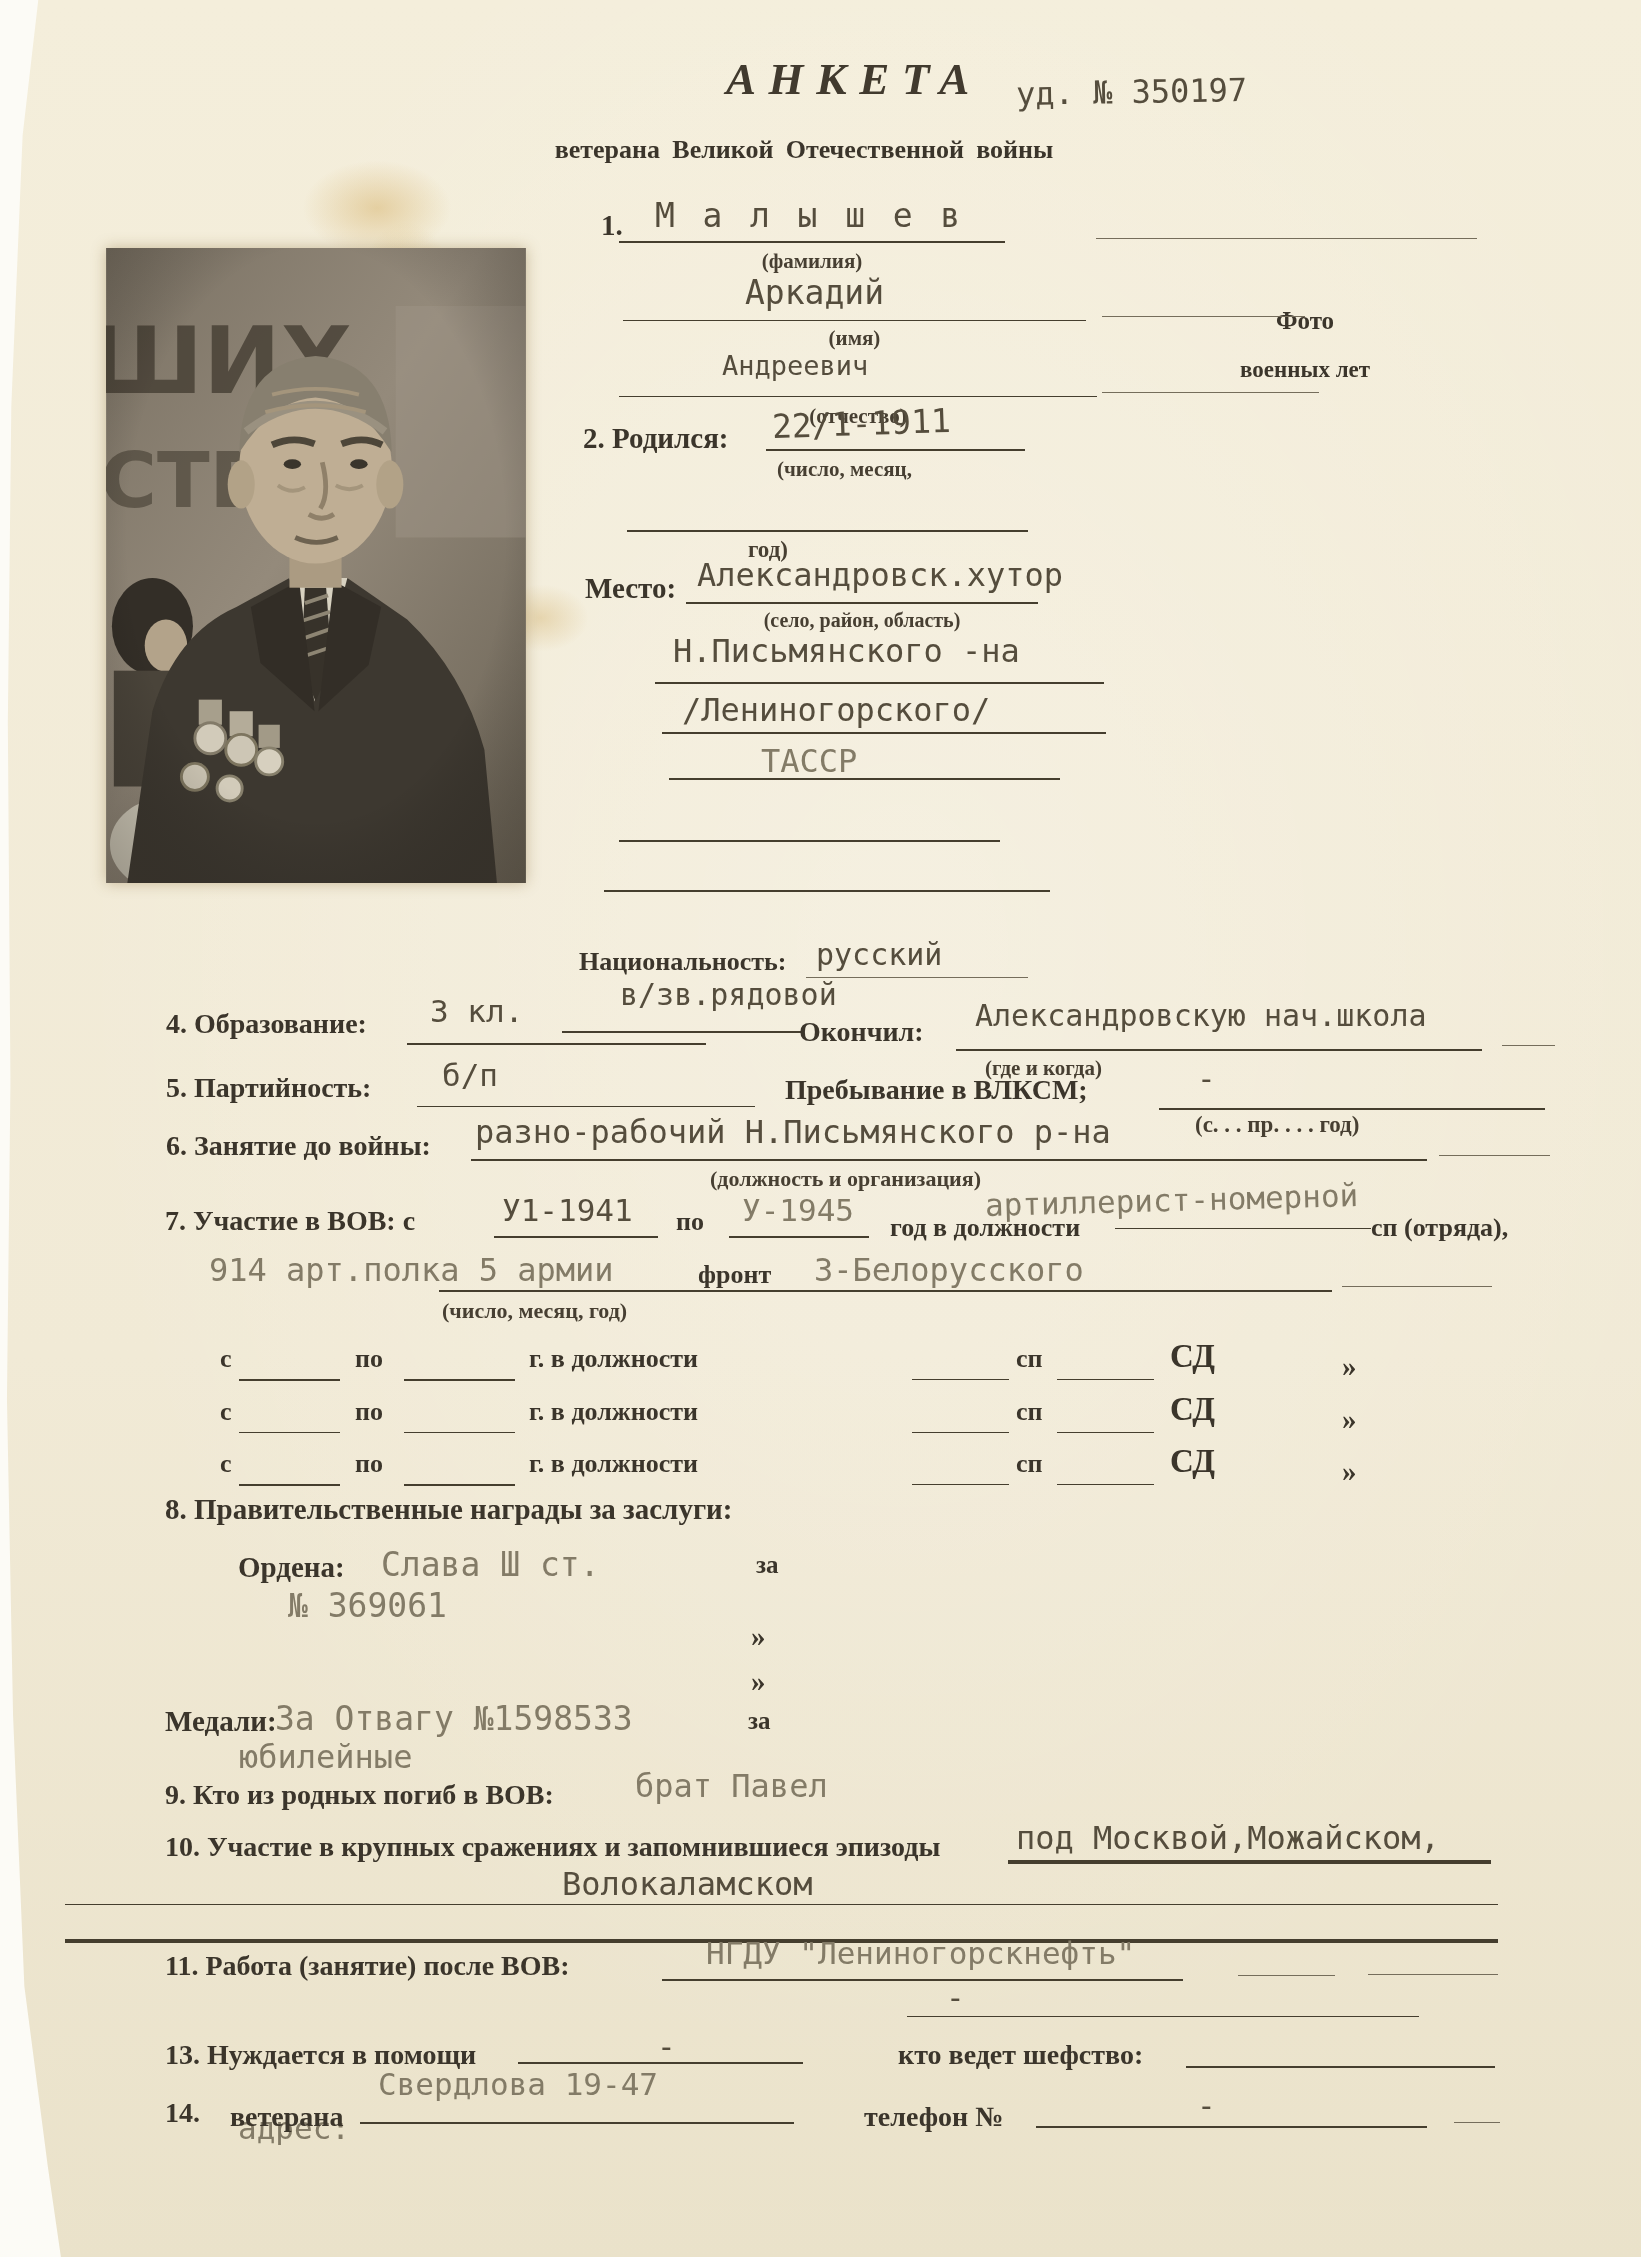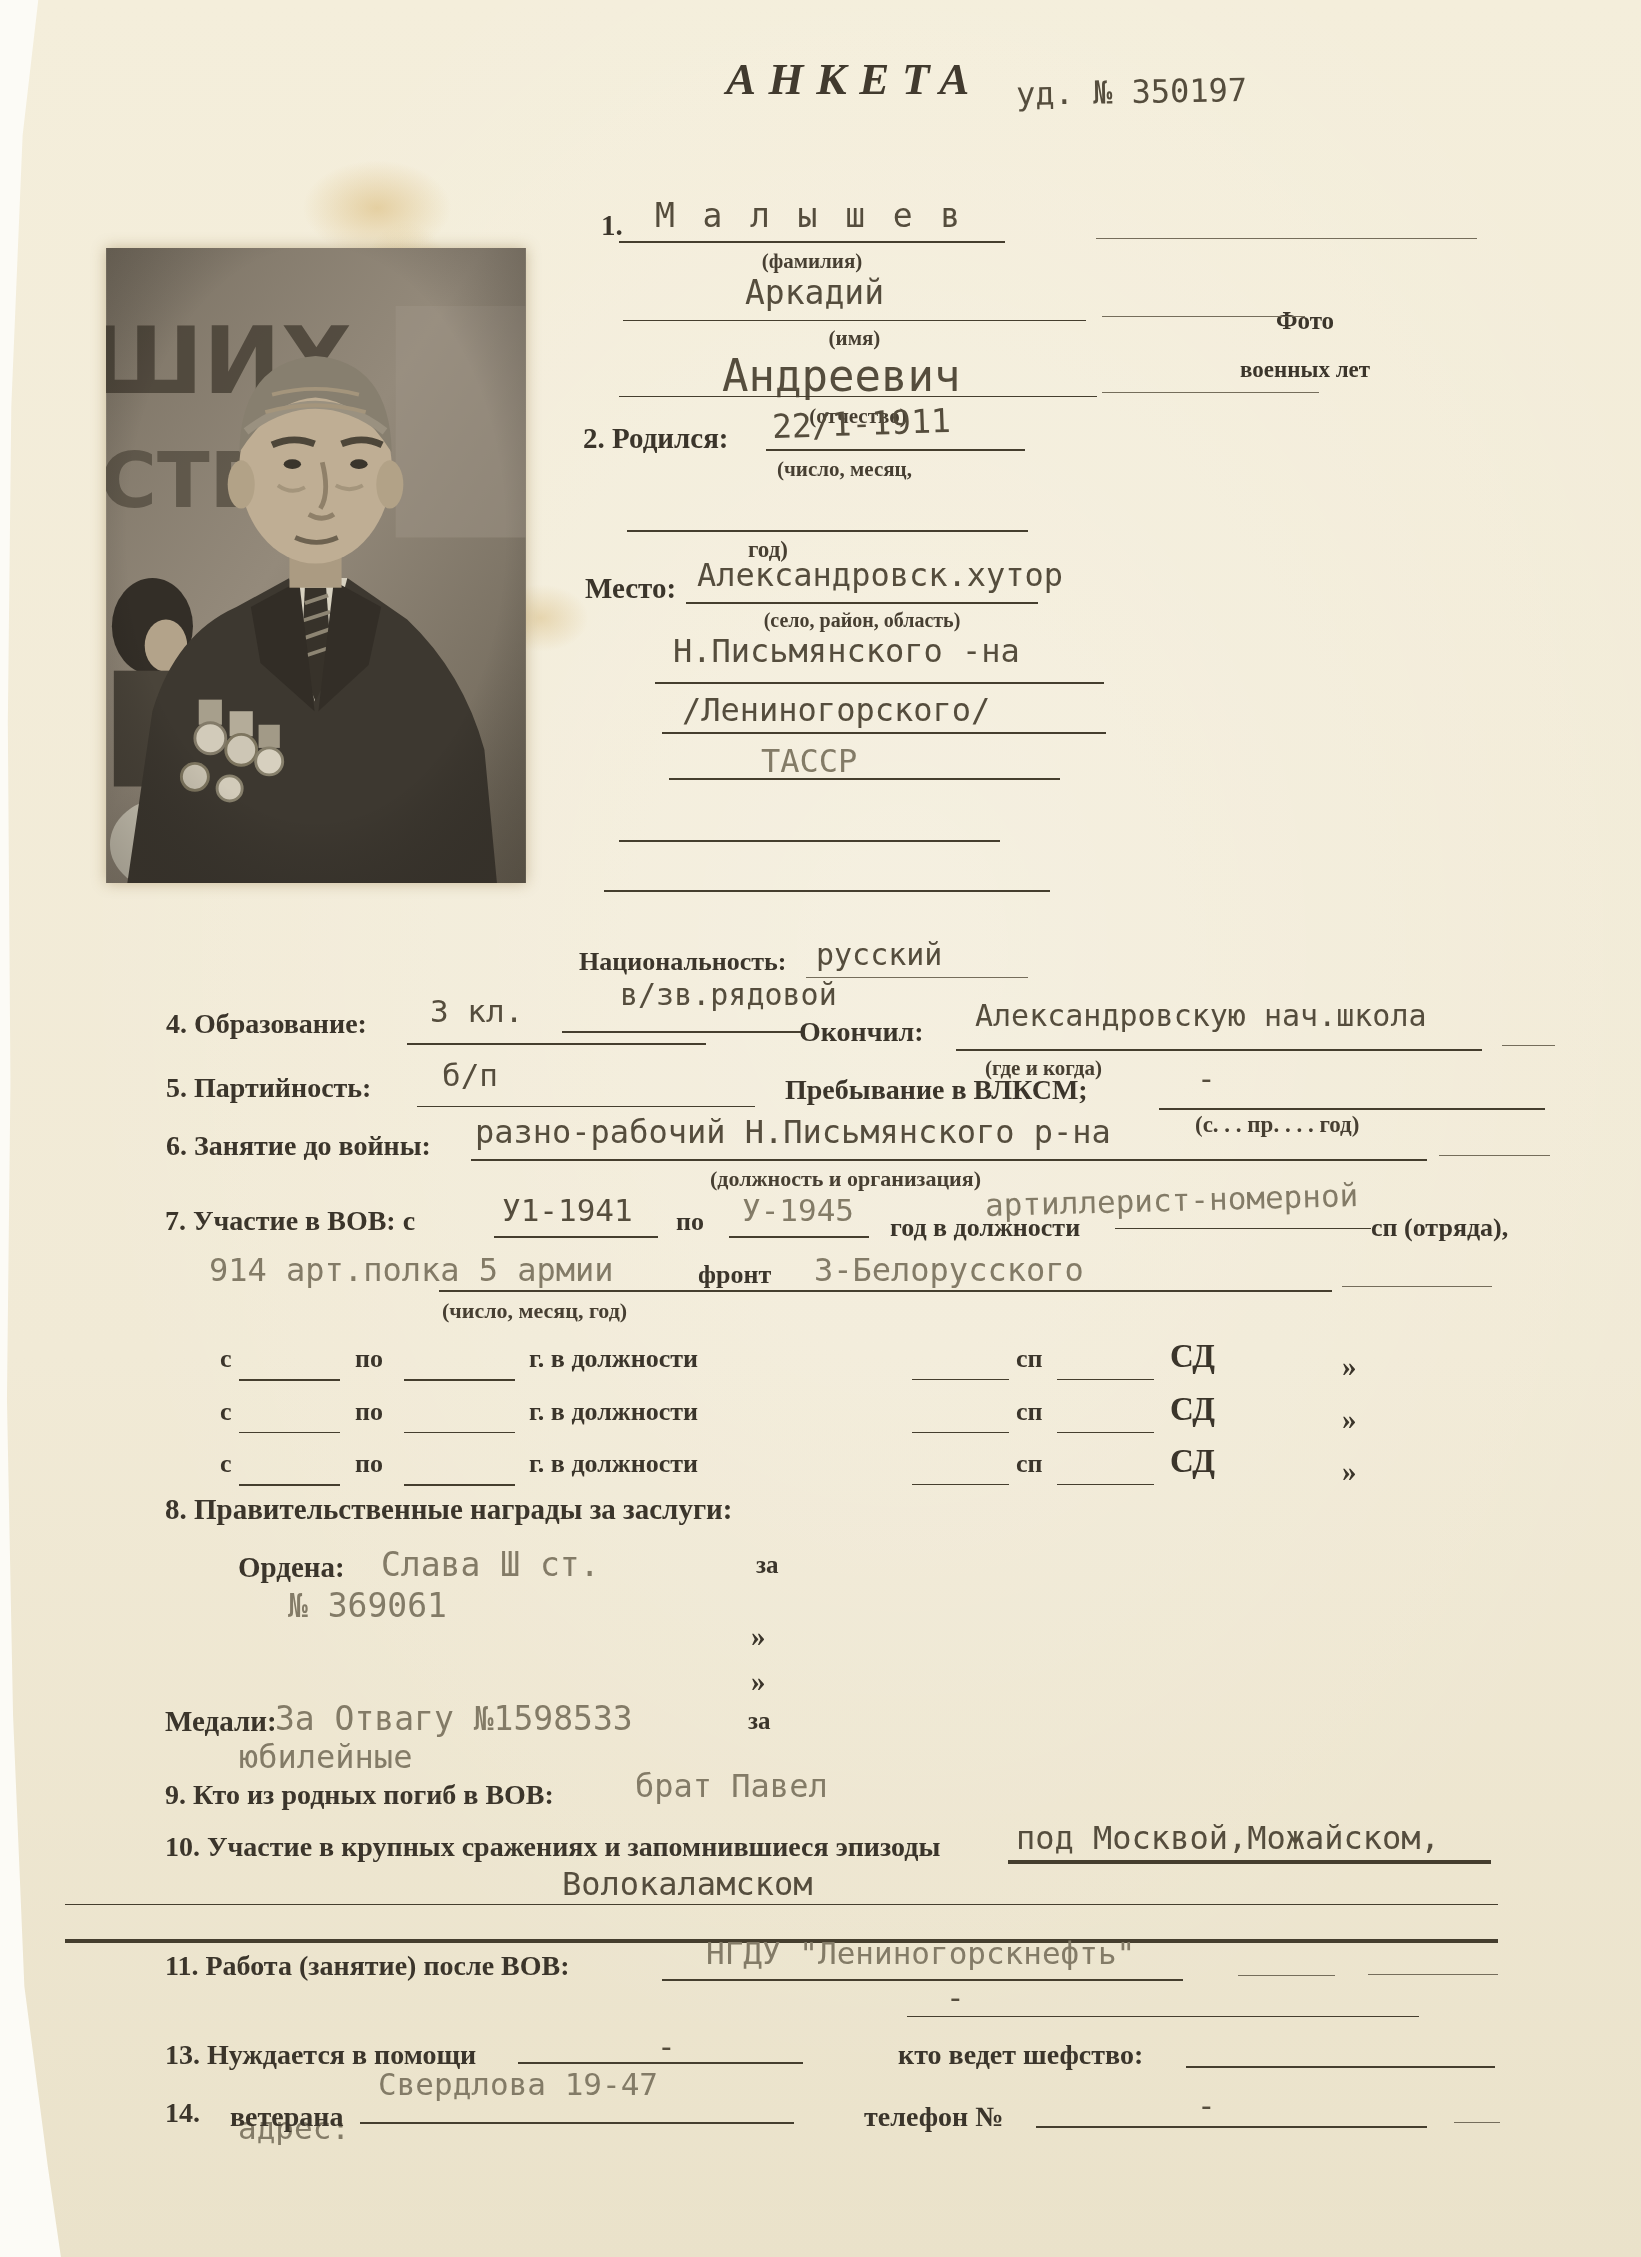--- a/index.html
+++ b/index.html
@@ -31,20 +31,21 @@
   .photo{position:absolute;left:106px;top:248px;width:420px;height:635px;box-shadow:0 0 13.5px rgba(120,90,30,.35);}
 </style>
 </head>
 <body>
 
 <div class="page">
   <div class="edge"></div>
 
   <div class="abs title" style="left:726px;top:53px;">АНКЕТА</div>
   <div class="abs typed" style="left:1016px;top:73px;font-size:32px;transform:rotate(-1deg);">уд. № 350197</div>
+  <div class="abs lbl center" style="left:541px;top:135px;width:526px;font-size:26px;word-spacing:5.8px;">ветерана  Великой  Отечественной  войны</div>
 
   <svg class="photo" viewBox="0 0 435 658" xmlns="http://www.w3.org/2000/svg">
     <defs>
       <linearGradient id="bg" x1="0" y1="0" x2="1" y2="1">
         <stop offset="0" stop-color="#7b7264"></stop>
           <stop offset=".45" stop-color="#948a7b"></stop>
           <stop offset="1" stop-color="#6b6355"></stop>
       </linearGradient>
       <radialGradient id="vg" cx=".5" cy=".45" r=".75">
         <stop offset=".6" stop-color="#000" stop-opacity="0"></stop>
@@ -103,21 +104,21 @@
   <div class="abs typed" style="left:655px;top:196px;font-size:33px;letter-spacing:3.9px;">М а л ы ш е в</div>
   <div class="abs line" style="left:619px;top:241px;width:386px;"></div>
   <div class="abs line thin fade" style="left:1096px;top:238px;width:381px;"></div>
   <div class="abs hint center" style="left:619px;top:249px;width:386px;">(фамилия)</div>
 
   <div class="abs typed" style="left:745px;top:273px;font-size:33px;">Аркадий</div>
   <div class="abs line thin" style="left:623px;top:320px;width:463px;"></div>
   <div class="abs line thin fade" style="left:1102px;top:316px;width:203px;"></div>
   <div class="abs hint center" style="left:623px;top:326px;width:463px;">(имя)</div>
 
-  <div class="abs typed" style="left:722px;top:350px;font-size:44px;">Андреевич</div>
+  <div class="abs typed" style="left:722px;top:350px;font-size:27px;">Андреевич</div>
   <div class="abs line thin" style="left:619px;top:396px;width:478px;"></div>
   <div class="abs line thin fade" style="left:1102px;top:392px;width:217px;"></div>
   <div class="abs hint center" style="left:619px;top:404px;width:478px;">(отчество)</div>
 
   <div class="abs lbl" style="left:583px;top:422px;font-size:29px;">2. Родился:</div>
   <div class="abs typed" style="left:772px;top:404px;font-size:33px;transform:rotate(-2deg);">22/1-1911</div>
   <div class="abs line" style="left:766px;top:449px;width:259px;"></div>
   <div class="abs hint" style="left:777px;top:457px;">(число, месяц,</div>
   <div class="abs line" style="left:627px;top:530px;width:401px;"></div>
   <div class="abs hint" style="left:748px;top:537px;font-size:23px;">год)</div>

